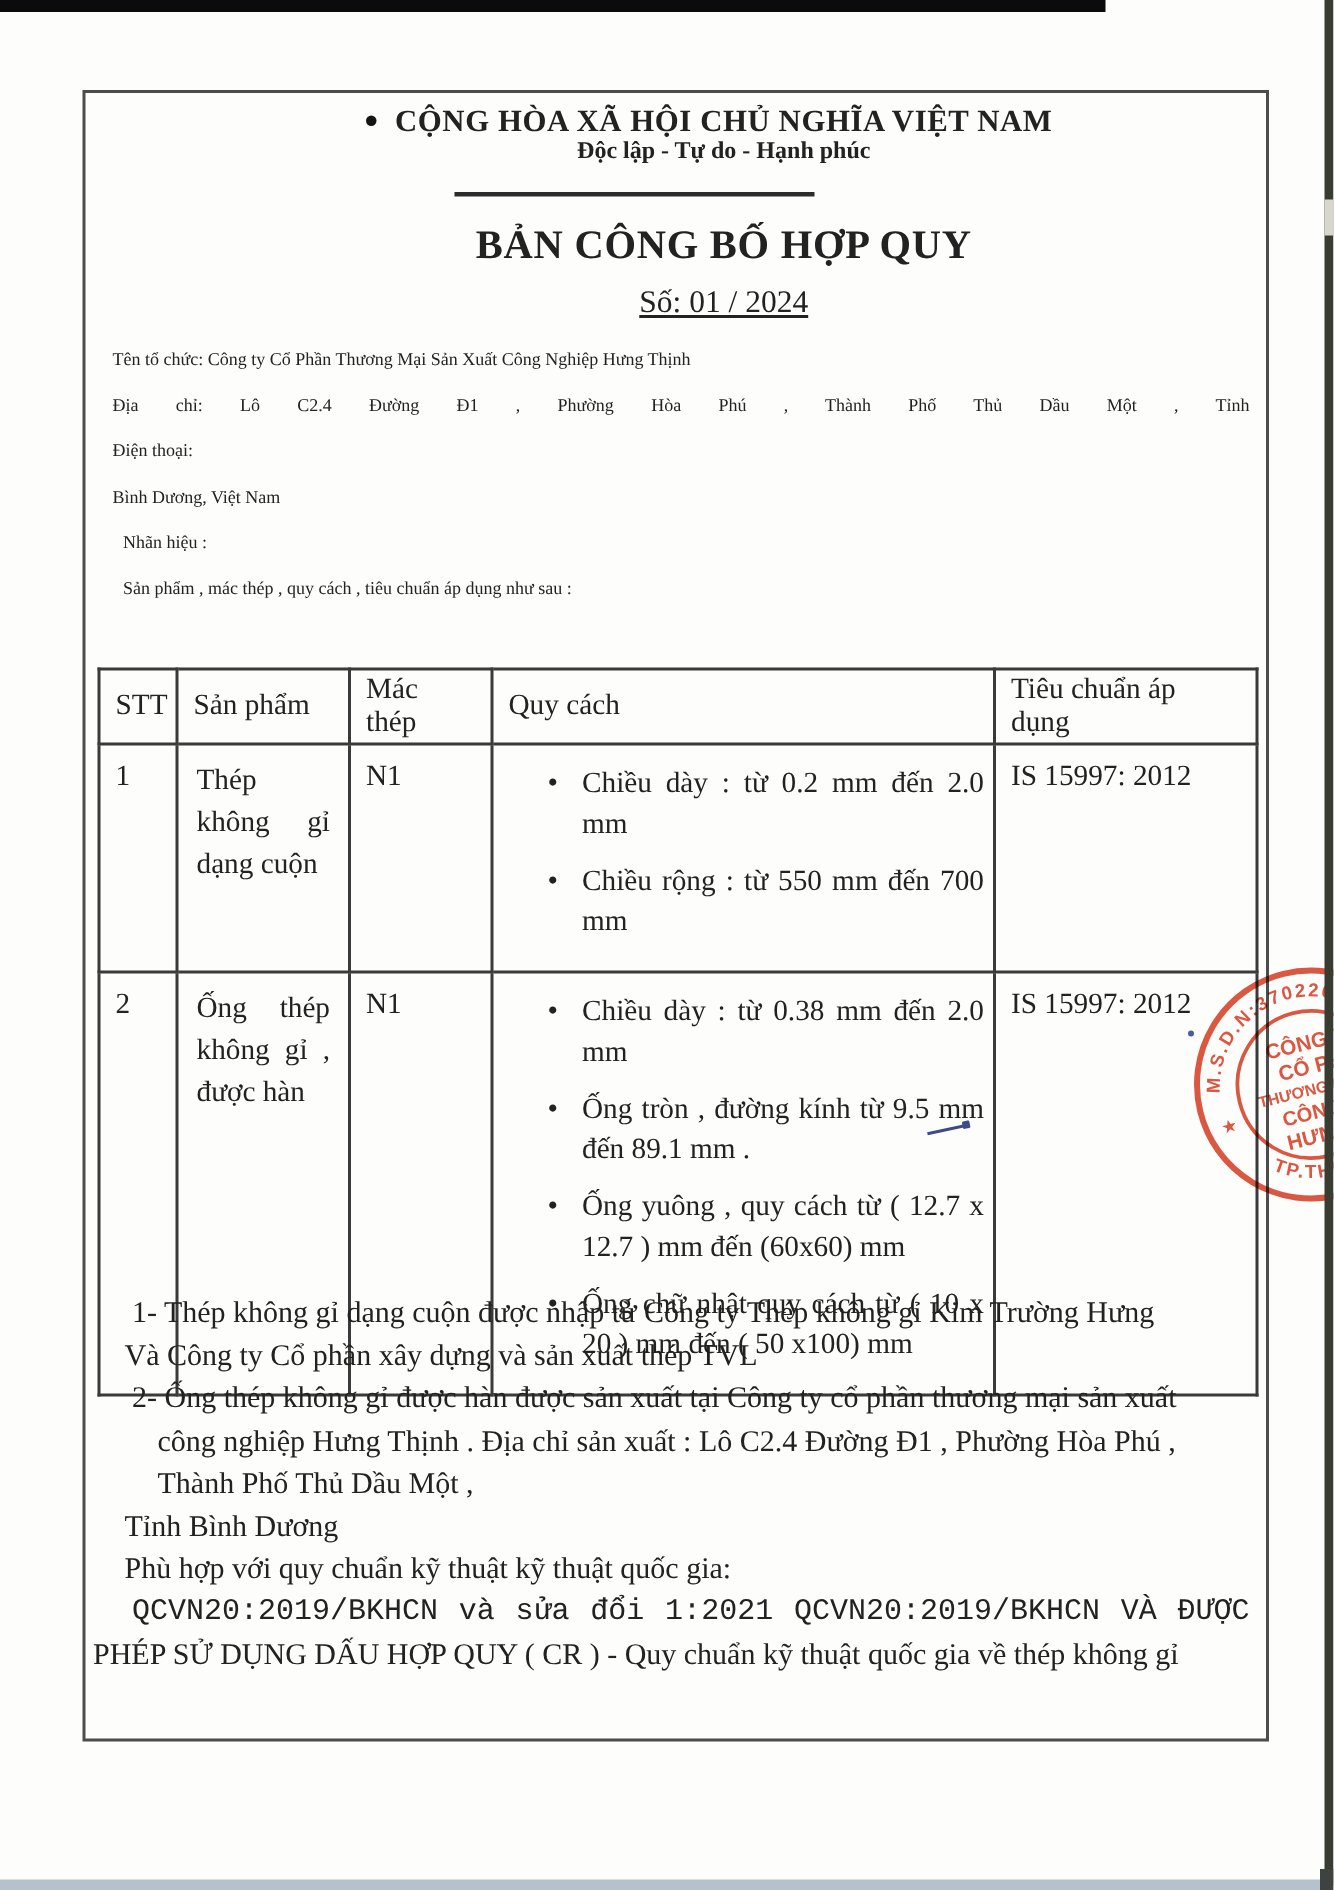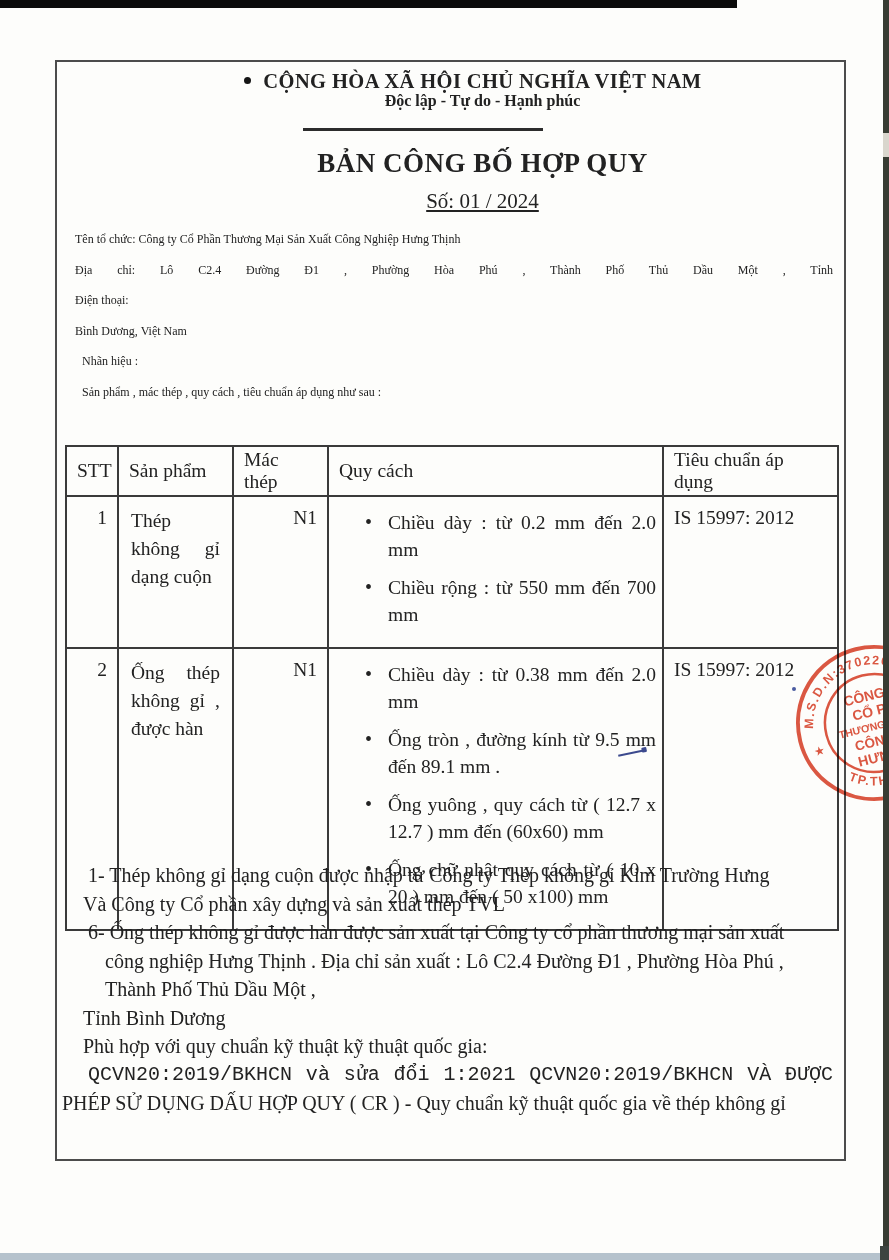--- a/index.html
+++ b/index.html
@@ -38,21 +38,21 @@
   table.spec-table {
     position:absolute; left:65px; top:445px; width:772px;
     border-collapse:collapse; table-layout:fixed;
     font-size:19.5px; z-index:2; background:transparent;
   }
   .spec-table td, .spec-table th {
     border:2px solid #3a3a3a; vertical-align:top;
     font-weight:normal; text-align:left;
   }
   .spec-table th { height:39px; vertical-align:middle; padding:2px 10px; }
-  .spec-table th.c, .spec-table td.c { text-align:right; }
+  .spec-table th.c, .spec-table td.c { text-align:left; }
   .spec-table td { padding:10px 10px; }
   .spec-table tr.r1 td { height:98px; }
   .spec-table tr.r2 td { height:232px; }
   td.product { text-align:justify; padding:10px 12px; line-height:28px; }
   td.specs { padding:8px 6px 8px 8px; }
   ul.spec-list { list-style:none; margin:4px 0 0 24px; }
   ul.spec-list li {
     position:relative; padding-left:27px; margin-bottom:11px;
     text-align:justify; line-height:27px;
   }
@@ -145,21 +145,21 @@
       </ul>
     </td>
     <td>IS 15997: 2012</td>
   </tr>
 </tbody>
   </table>
 
 <div class="abs notes-block">
   <div class="note-line ind1">1-  Thép không gỉ dạng cuộn được nhập từ Công ty Thép không gỉ Kim Trường Hưng</div>
   <div class="note-line">Và Công ty Cổ phần xây dựng và sản xuất thép TVL</div>
-  <div class="note-line ind1">6-  Ống thép không gỉ được hàn được sản xuất tại Công ty cổ phần thương mại sản xuất</div>
+  <div class="note-line ind1">2-  Ống thép không gỉ được hàn được sản xuất tại Công ty cổ phần thương mại sản xuất</div>
   <div class="note-line ind2">công nghiệp Hưng Thịnh . Địa chỉ sản xuất : Lô C2.4 Đường Đ1 , Phường Hòa Phú ,</div>
   <div class="note-line ind2">Thành Phố Thủ Dầu Một ,</div>
   <div class="note-line">Tỉnh Bình Dương</div>
   <div class="note-line">Phù hợp với quy chuẩn kỹ thuật kỹ thuật quốc gia:</div>
   <div class="note-line qcvn">QCVN20:2019/BKHCN và sửa đổi 1:2021 QCVN20:2019/BKHCN VÀ ĐƯỢC</div>
   <div class="note-line outdent">PHÉP SỬ DỤNG DẤU HỢP QUY ( CR ) -  Quy chuẩn kỹ thuật quốc gia về thép không gỉ</div>
 </div>
 
 <svg class="abs stamp" viewBox="0 0 170 170">
   <g transform="rotate(-14 85 85)" fill="#d9462e">

